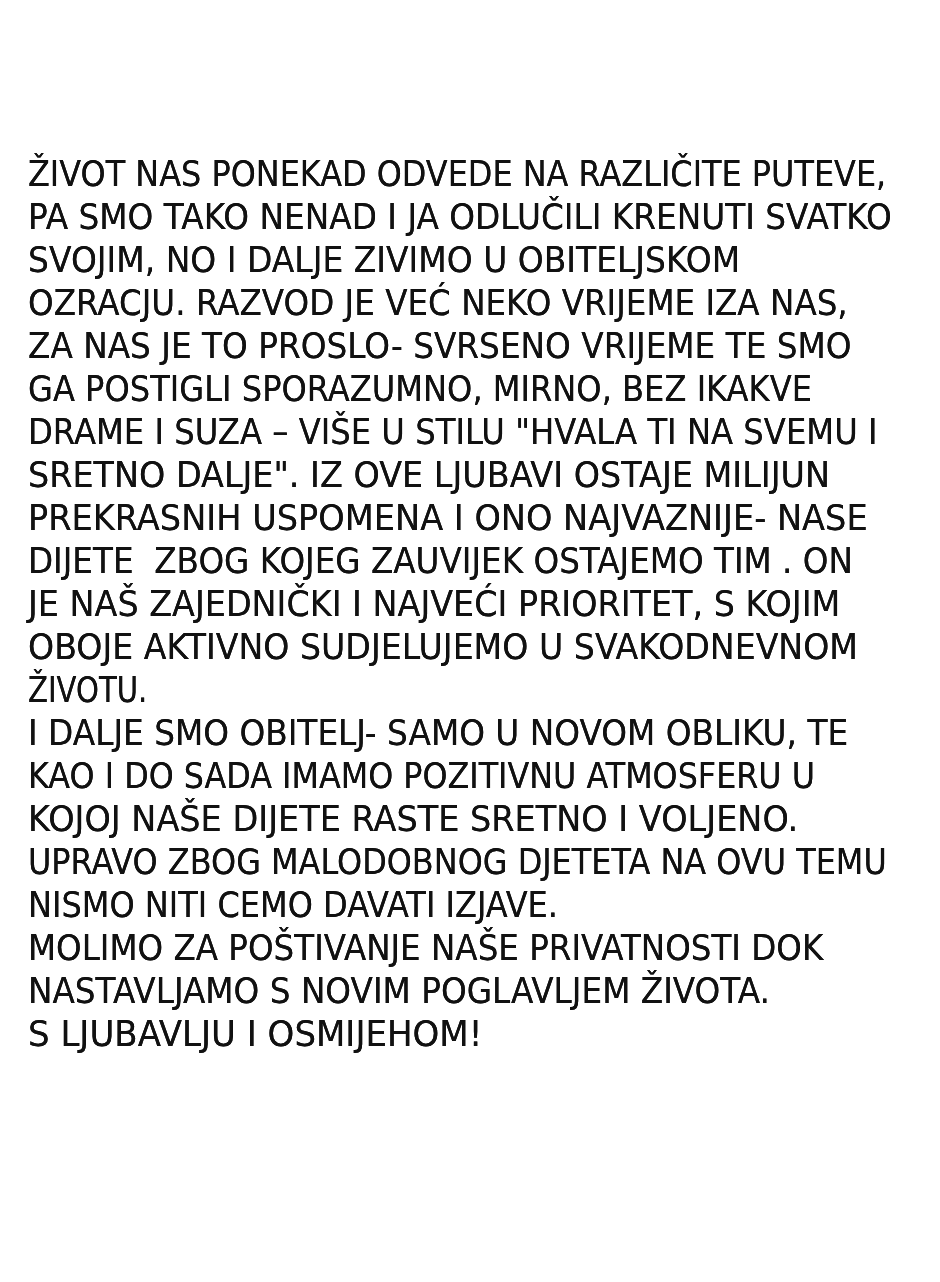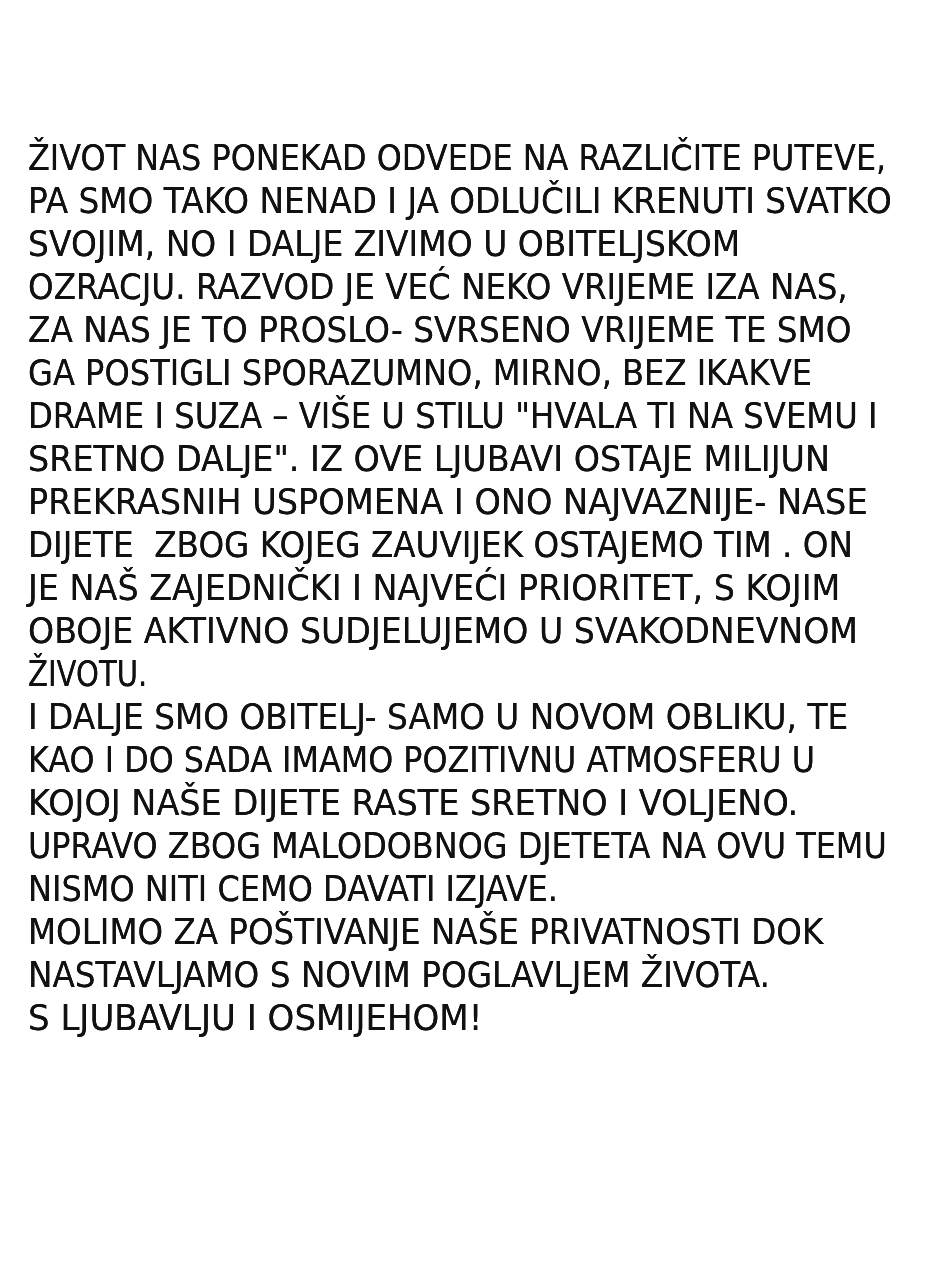--- a/index.html
+++ b/index.html
@@ -9,21 +9,21 @@
     body {
       width: 940px;
       height: 1282px;
       position: relative;
       overflow: hidden;
       background: #ffffff;
       font-family: "DejaVu Sans", "Liberation Sans", sans-serif;
     }
     .page {
       position: absolute;
-      left: 0; top: 0;
+      left: 0; top: 16px;
       width: 940px;
       height: 1100px;
       background: linear-gradient(to bottom,
         #ffffff 0px,
         #ffffff 1130px,
         #f6f6f6 1155px,
         #e8e8e8 1180px,
         #d9d9d9 1215px,
         #cbcbcb 1250px,
         #c0c0c0 1282px);

